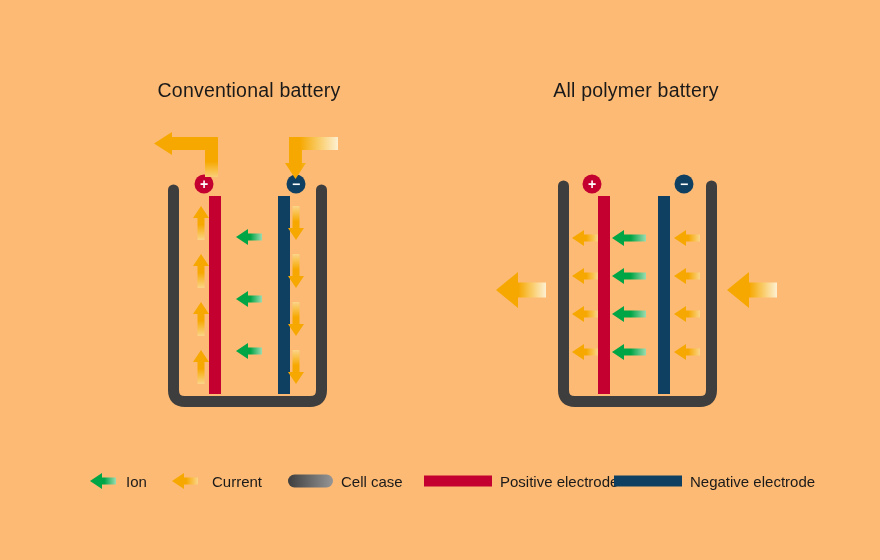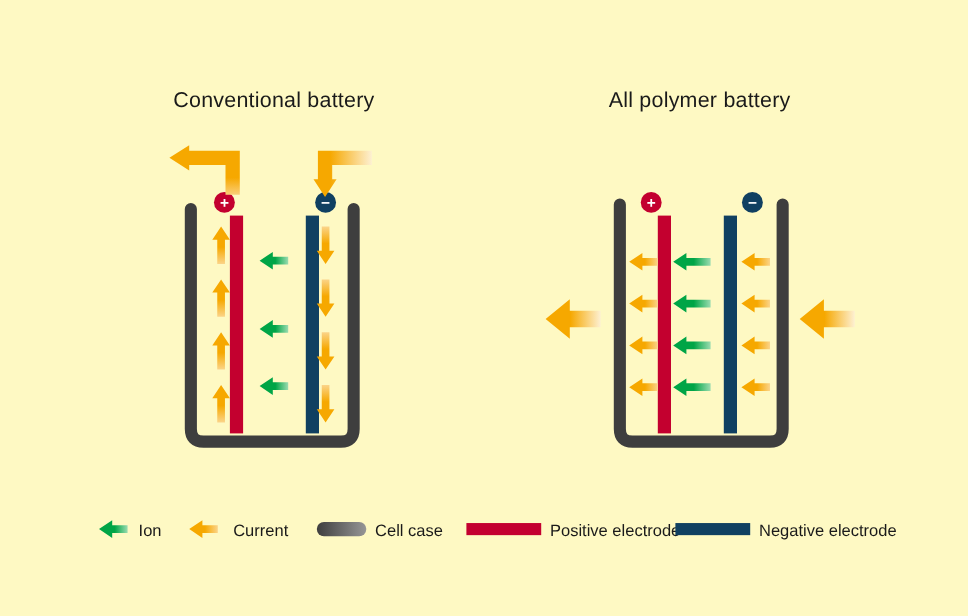--- a/index.html
+++ b/index.html
@@ -1,20 +1,20 @@
 <!DOCTYPE html>
 <html><head>
 <meta charset="utf-8">
 <style>
   html, body { margin: 0; padding: 0; background: #ffffff; }
   .canvas {
     position: relative;
     width: 880px;
     height: 560px;
-    background: #fef9c3;
+    background: #fdba74;
     overflow: hidden;
     font-family: "Liberation Sans", sans-serif;
   }
   svg { display: block; }
   text {
     font-family: "Liberation Sans", sans-serif;
     fill: #1a1a1a;
   }
   .title { font-size: 19.5px; font-weight: 500; letter-spacing: 0.2px; }
   .legend-label { font-size: 15px; }

